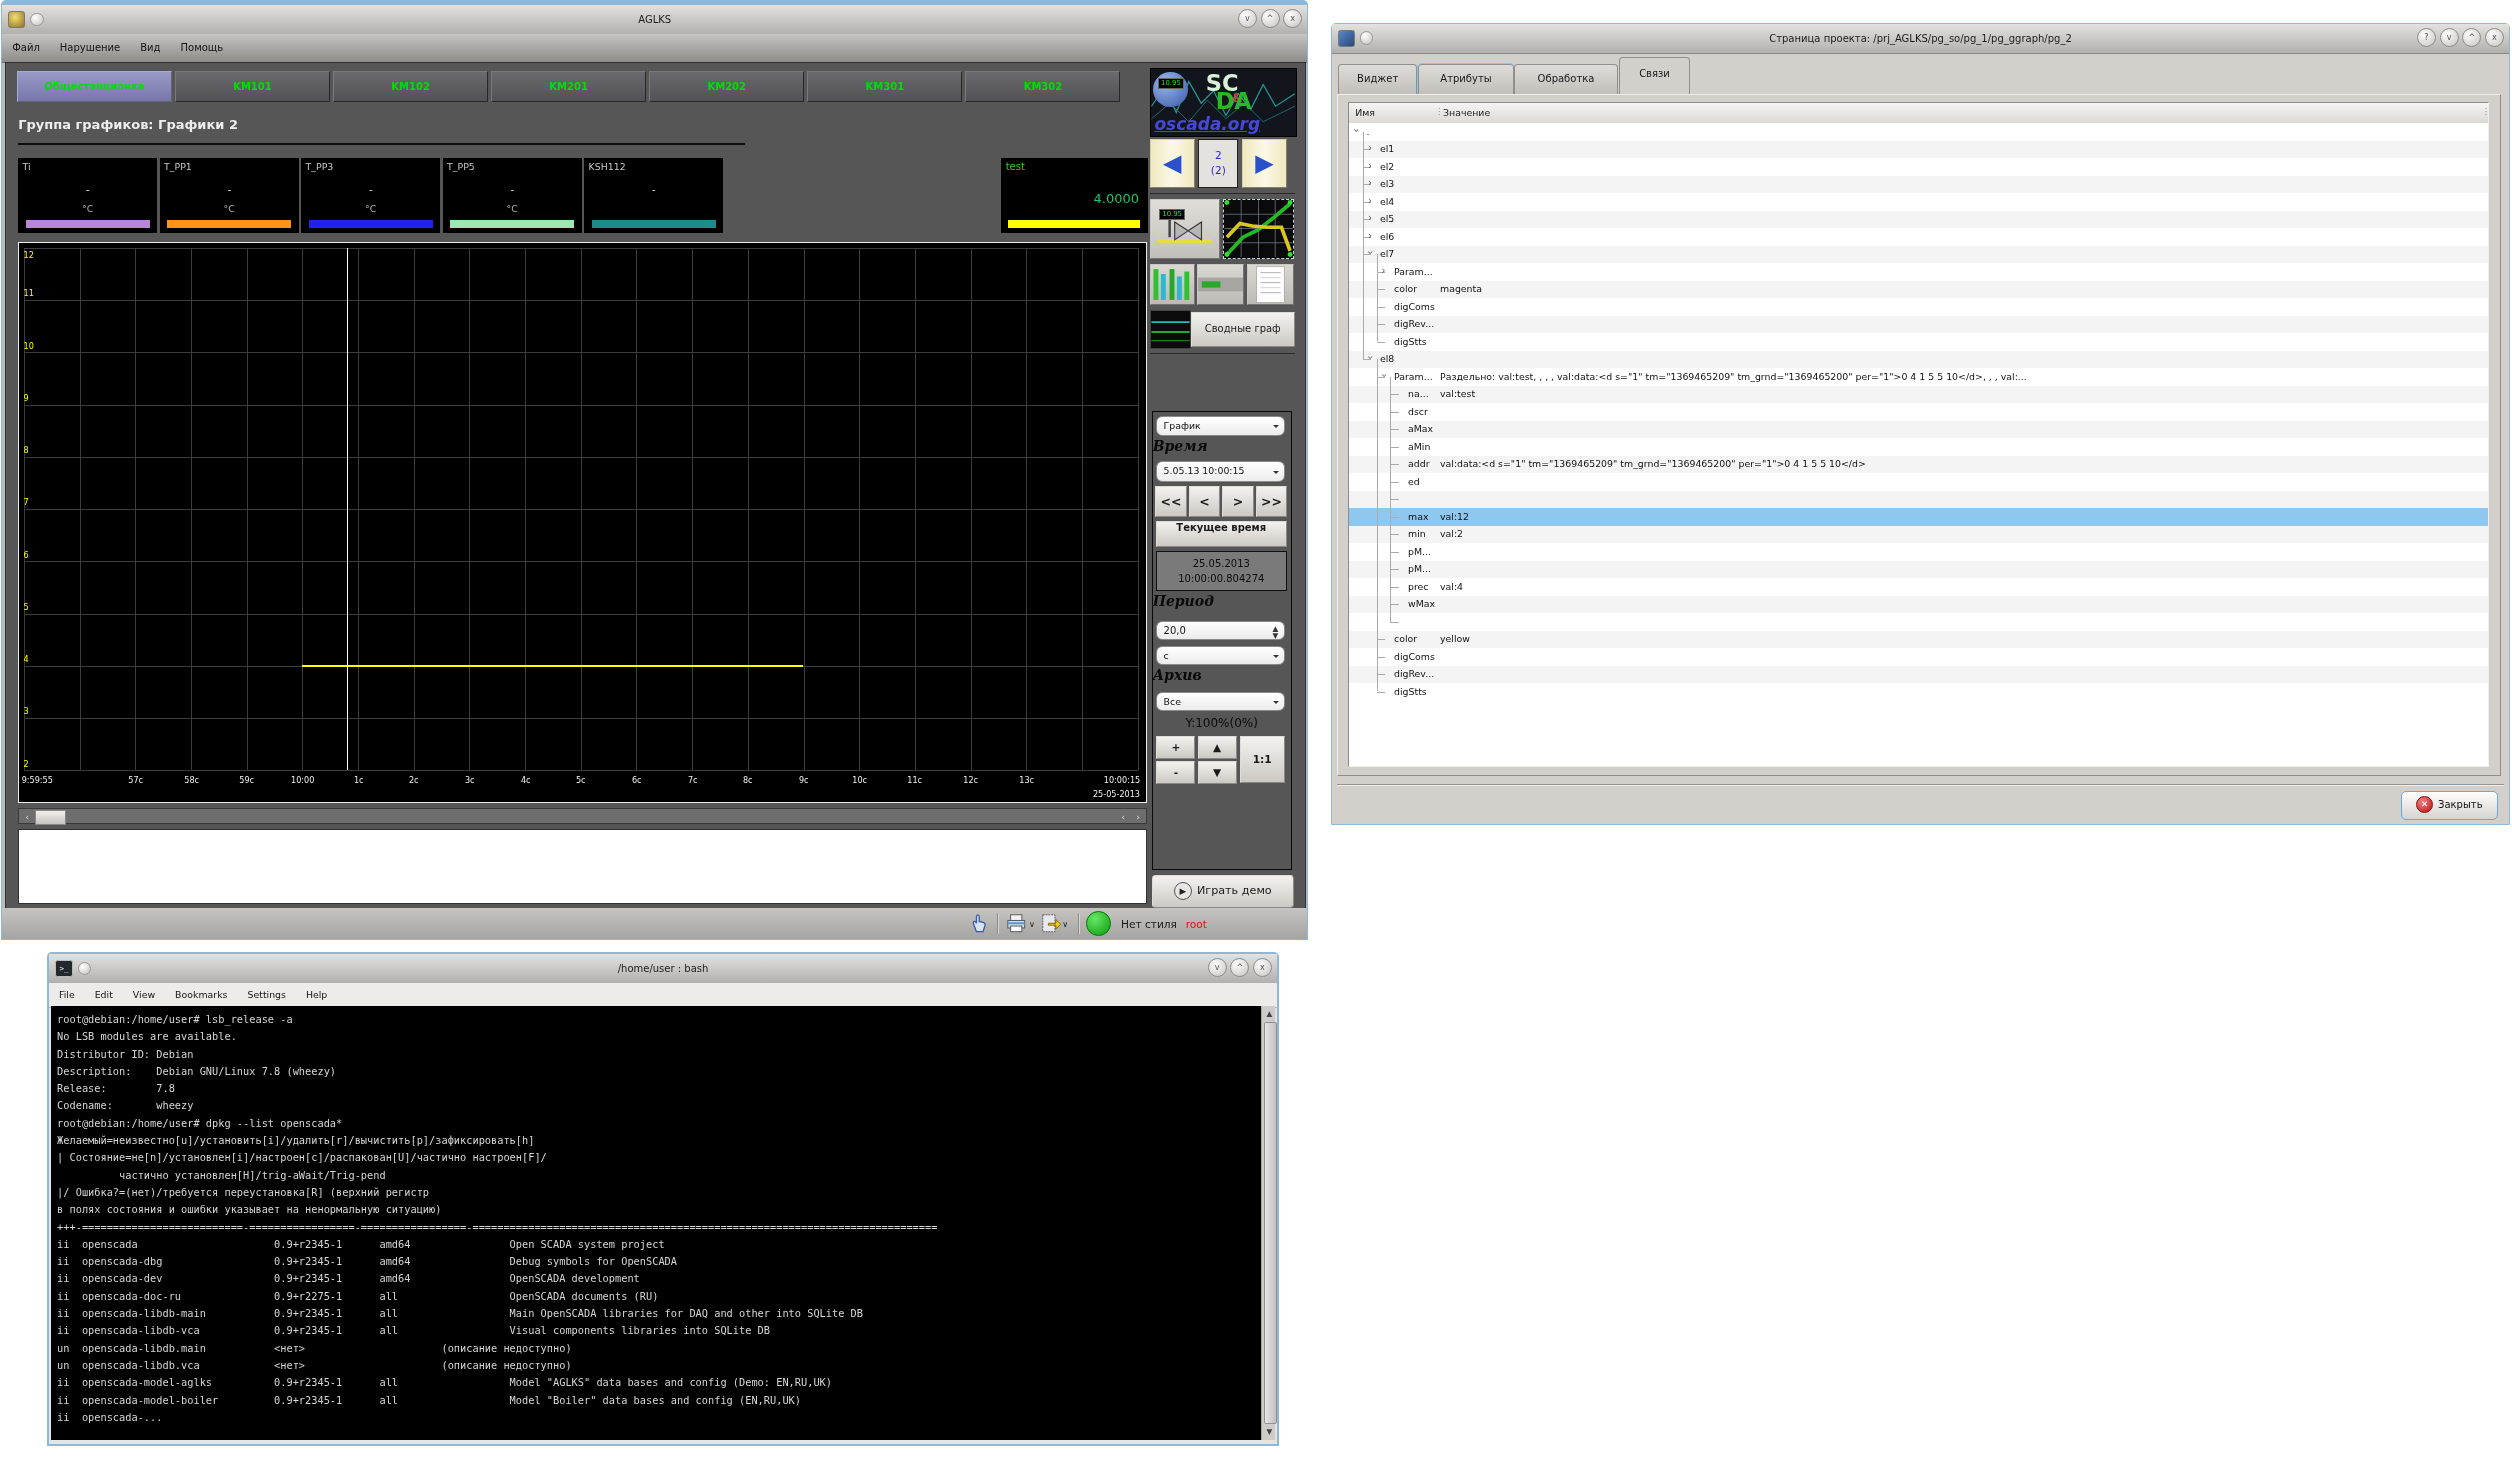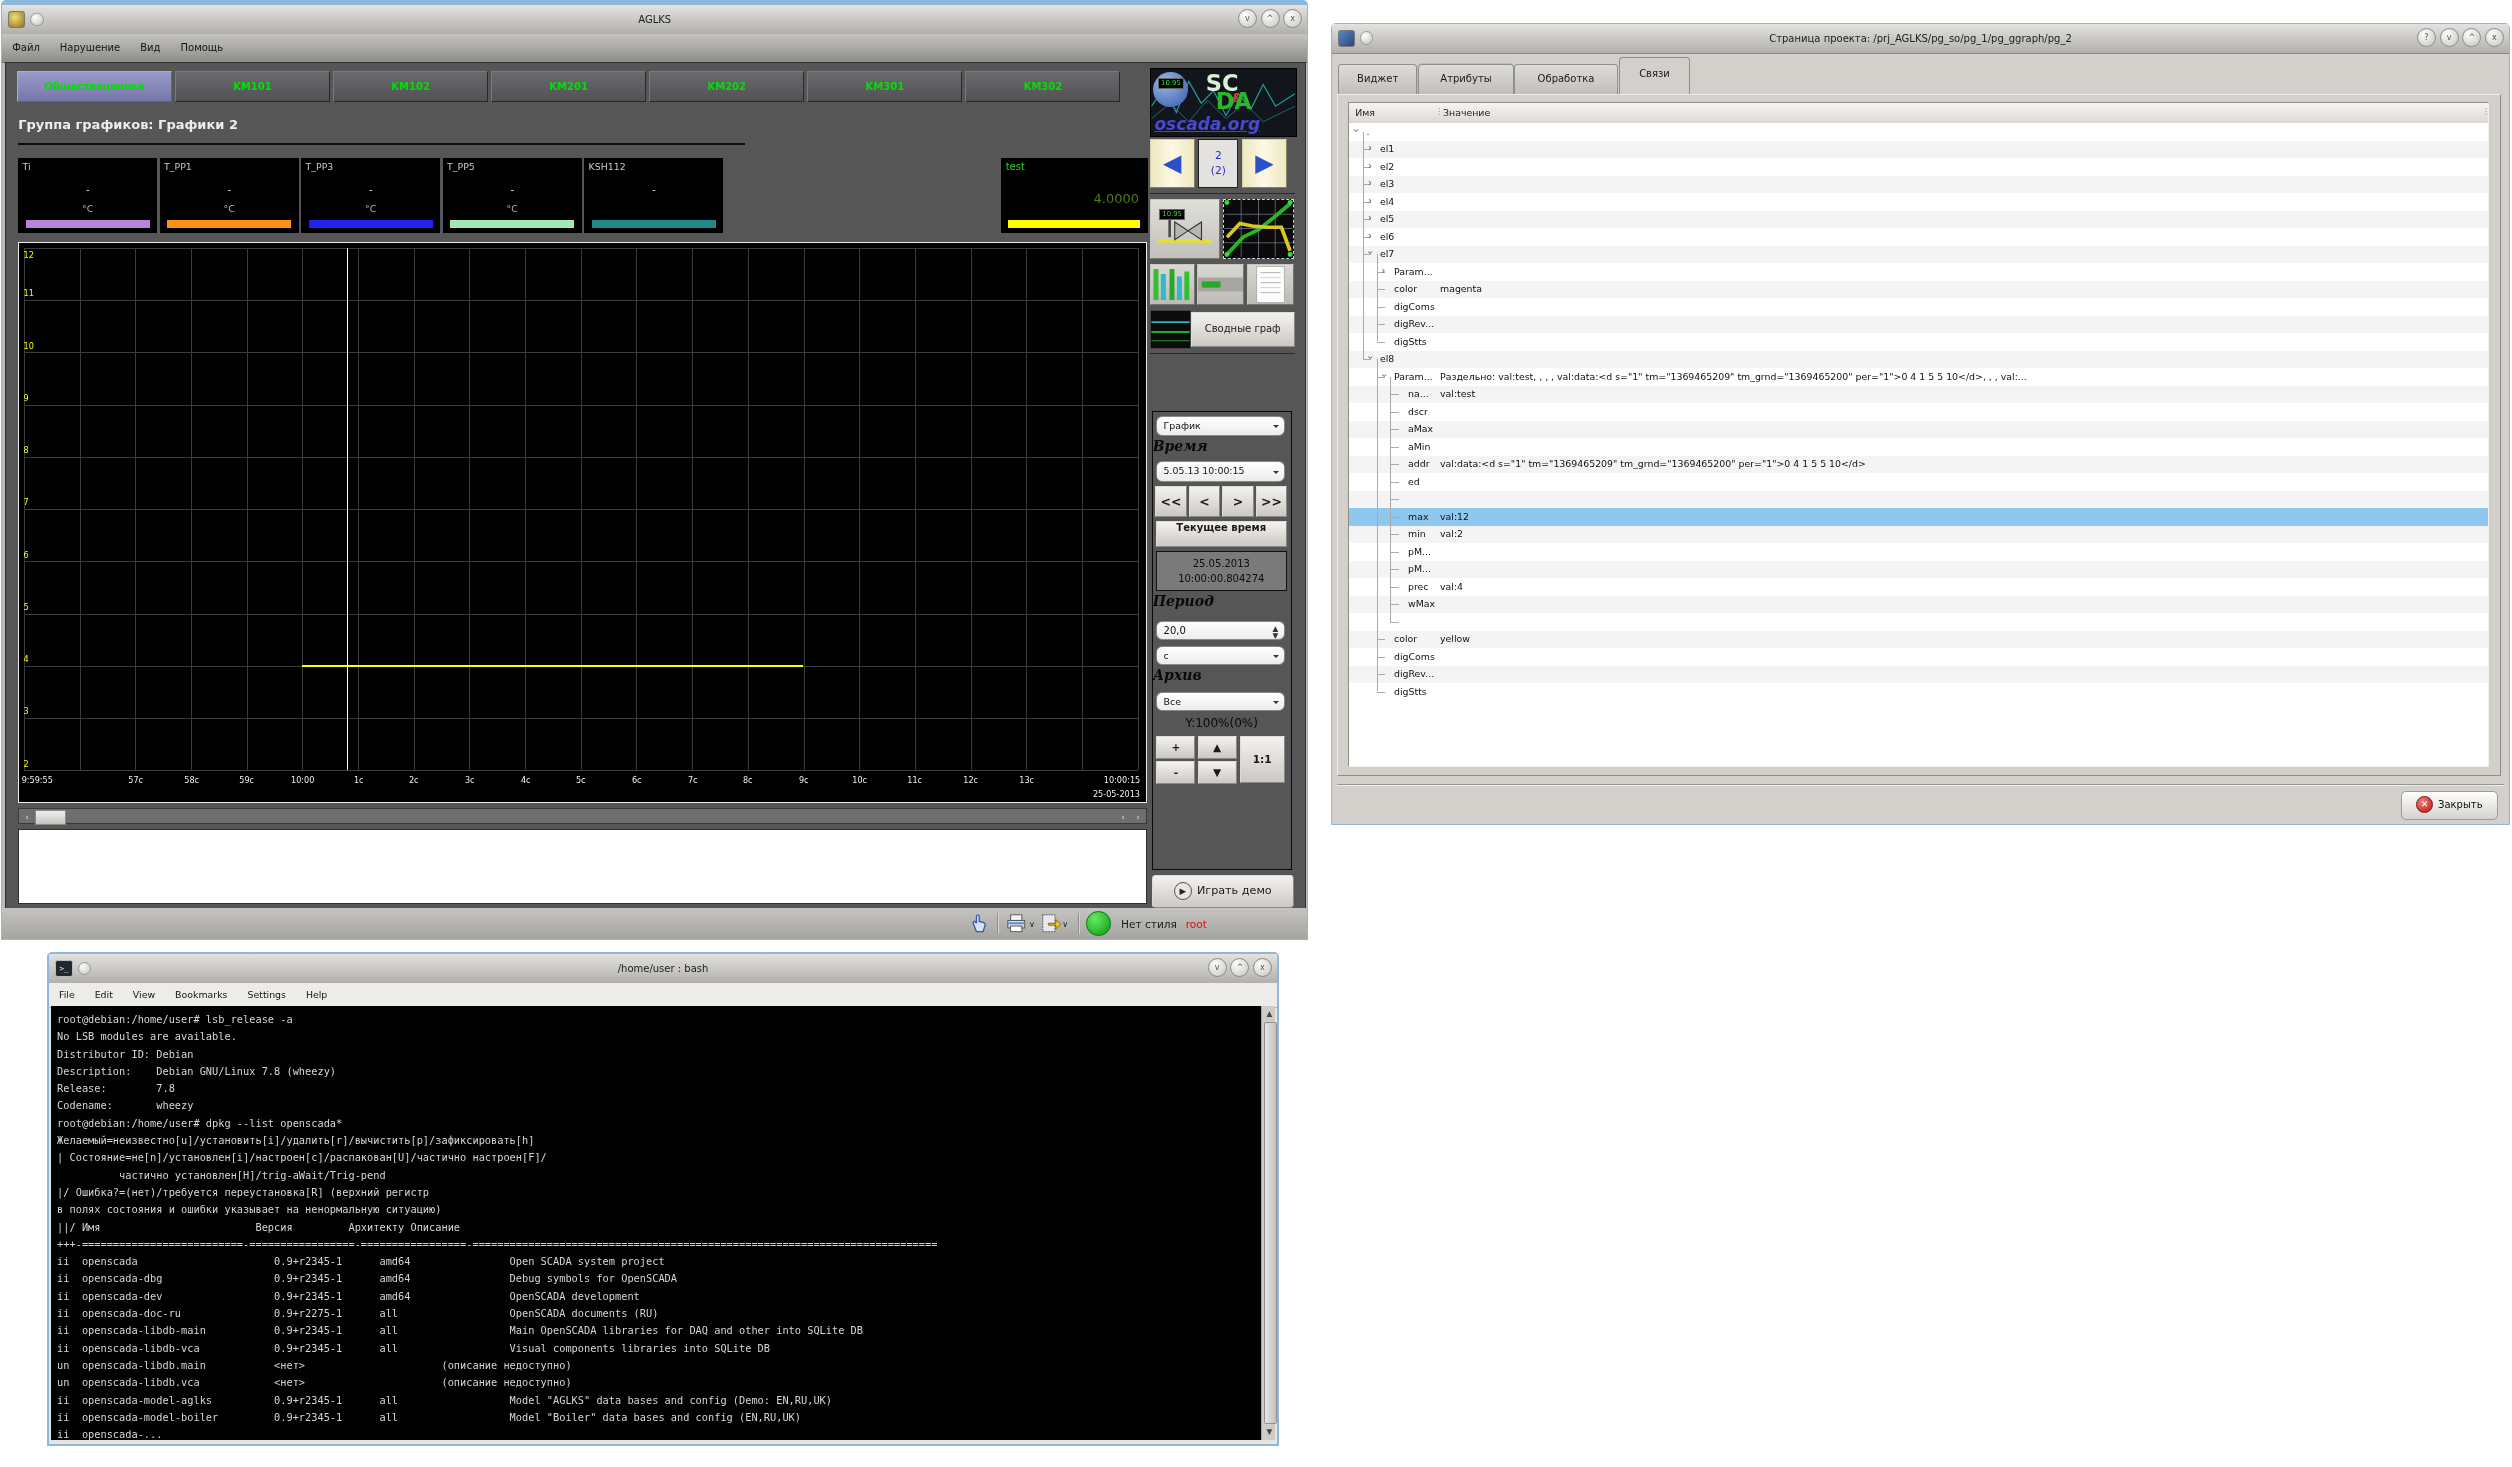--- a/index.html
+++ b/index.html
@@ -27,21 +27,21 @@
   #gtitle{position:absolute;left:12.5px;top:54px;font-size:13px;font-weight:bold;color:#ededed;}
   #gunderline{position:absolute;left:12.5px;top:80px;width:727px;height:1.9px;background:#0d0d0d;}
   #param-row{position:absolute;left:12.5px;top:95px;display:flex;}
   .pcell{position:relative;width:139px;height:75px;background:#000;margin-right:2.5px;}
   .plabel{position:absolute;left:4.4px;top:3.1px;font-size:9.4px;color:#c9c9c9;}
   .pval{position:absolute;left:0;right:0;top:26px;text-align:center;font-size:10px;color:#e8e8e8;}
   .punit{position:absolute;left:0;right:0;top:45px;text-align:center;font-size:9.4px;color:#b4b4b4;}
   .pbar{position:absolute;left:7.5px;right:7.5px;bottom:5px;height:8.1px;}
   #test-cell{position:absolute;left:995px;top:95px;width:147px;height:75px;background:#000;}
   #test-label{position:absolute;left:5px;top:3.1px;font-size:10px;color:#2ecc2e;}
-  #test-value{position:absolute;right:8.7px;top:32.5px;font-size:13px;color:#4d7c0f;}
+  #test-value{position:absolute;right:8.7px;top:32.5px;font-size:13px;color:#22c55e;}
   #test-bar{position:absolute;left:7.5px;right:7.5px;bottom:5px;height:8.1px;background:#ffff00;}
   #chart{position:absolute;left:12.5px;top:179px;width:1129px;height:561px;background:#000;border:1.2px solid #ececec;box-sizing:border-box;}
   #chart-plot{position:absolute;left:0;top:0;right:0;bottom:0;}
   .vgrid{position:absolute;top:5px;height:522px;width:0.6px;background:#3c3c3c;}
   .hgrid{position:absolute;left:5px;width:1114px;height:0.6px;background:#3c3c3c;}
   .ylab{position:absolute;left:4.4px;font-size:8.1px;color:#ffff00;}
   .xlab{position:absolute;top:532px;width:75px;font-size:8.1px;color:#f0f0f0;text-align:center;}
   .sline{position:absolute;height:1.9px;}
   .cursor{position:absolute;top:5px;height:522px;width:1.2px;background:#fff;}
   #chart-date{position:absolute;right:6.2px;top:546px;font-size:8.1px;color:#f0f0f0;}
@@ -637,21 +637,20 @@
         <div class="tl">Distributor ID: Debian</div>
         <div class="tl">Description:    Debian GNU/Linux 7.8 (wheezy)</div>
         <div class="tl">Release:        7.8</div>
         <div class="tl">Codename:       wheezy</div>
         <div class="tl">root@debian:/home/user# dpkg --list openscada*</div>
         <div class="tl">Желаемый=неизвестно[u]/установить[i]/удалить[r]/вычистить[p]/зафиксировать[h]</div>
         <div class="tl">| Состояние=не[n]/установлен[i]/настроен[c]/распакован[U]/частично настроен[F]/</div>
         <div class="tl">          частично установлен[H]/trig-aWait/Trig-pend</div>
         <div class="tl">|/ Ошибка?=(нет)/требуется переустановка[R] (верхний регистр</div>
         <div class="tl">в полях состояния и ошибки указывает на ненормальную ситуацию)</div>
-        <div class="tl">||/ Имя                         Версия         Архитекту Описание</div>
         <div class="tl">+++-==========================-=================-=================-===========================================================================</div>
         <div class="tl">ii  openscada                      0.9+r2345-1      amd64                Open SCADA system project</div>
         <div class="tl">ii  openscada-dbg                  0.9+r2345-1      amd64                Debug symbols for OpenSCADA</div>
         <div class="tl">ii  openscada-dev                  0.9+r2345-1      amd64                OpenSCADA development</div>
         <div class="tl">ii  openscada-doc-ru               0.9+r2275-1      all                  OpenSCADA documents (RU)</div>
         <div class="tl">ii  openscada-libdb-main           0.9+r2345-1      all                  Main OpenSCADA libraries for DAQ and other into SQLite DB</div>
         <div class="tl">ii  openscada-libdb-vca            0.9+r2345-1      all                  Visual components libraries into SQLite DB</div>
         <div class="tl">un  openscada-libdb.main           &lt;нет&gt;                      (описание недоступно)</div>
         <div class="tl">un  openscada-libdb.vca            &lt;нет&gt;                      (описание недоступно)</div>
         <div class="tl">ii  openscada-model-aglks          0.9+r2345-1      all                  Model "AGLKS" data bases and config (Demo: EN,RU,UK)</div>

